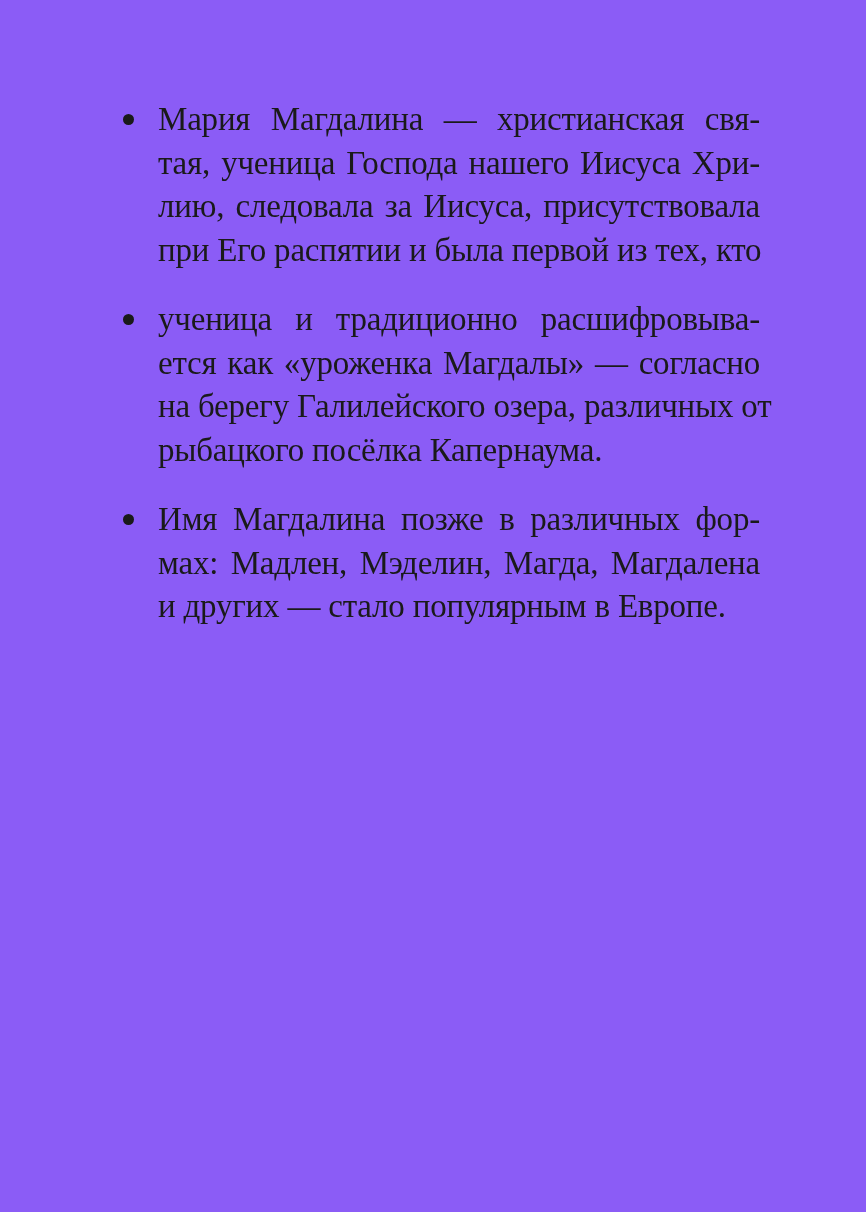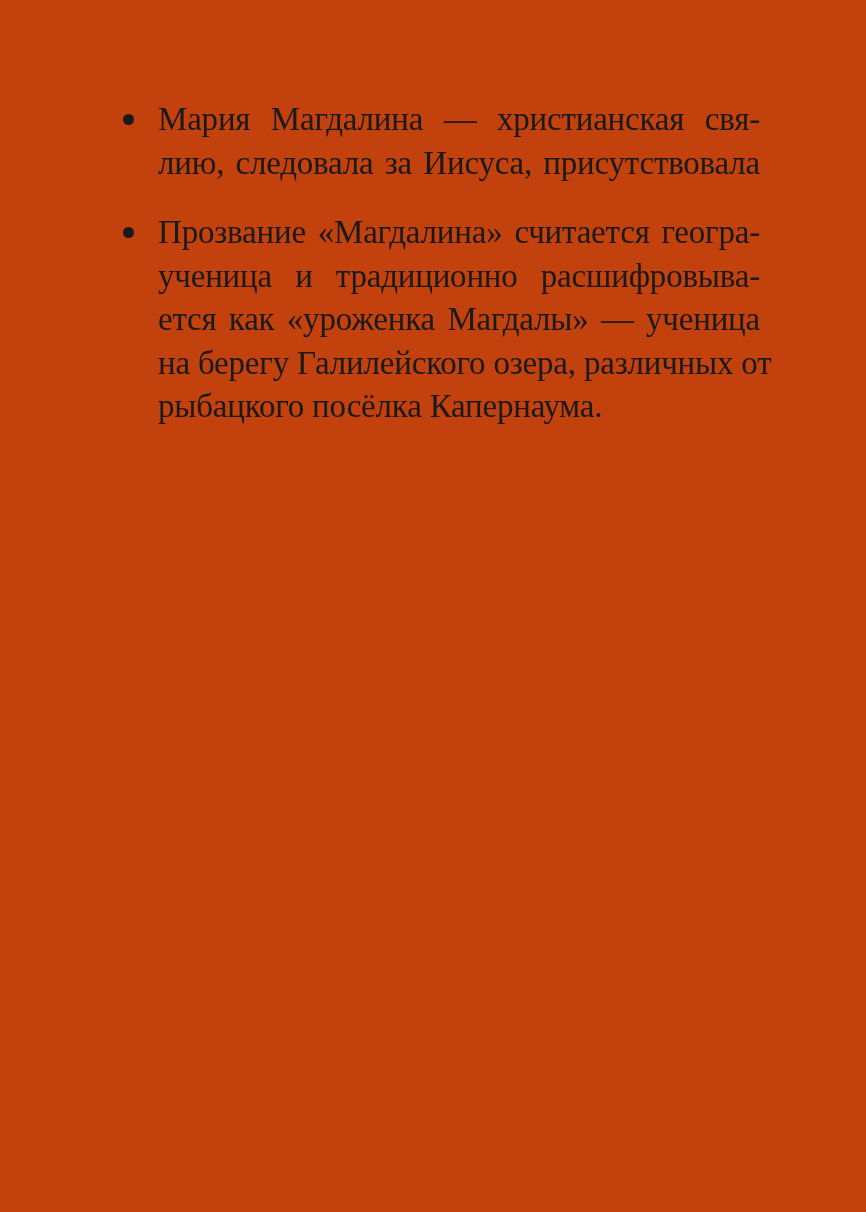--- a/index.html
+++ b/index.html
@@ -14,21 +14,21 @@
     overflow: hidden;
     font-family: "Liberation Serif", "DejaVu Serif", serif;
     color: #1a1a1a;
   }
   .page {
     position: absolute;
     left: 0;
     top: 0;
     width: 866px;
     height: 1212px;
-    background: #c2410c;
+    background: #8b5cf6;
   }
   .bullet-list {
     position: absolute;
     left: 118px;
     top: 98px;
     width: 660px;
     margin: 0;
     padding: 0;
     list-style: none;
   }
@@ -62,27 +62,34 @@
 </style>
 </head>
 <body>
 
 <div class="page">
   <ul class="bullet-list">
 
     <li class="bullet-item">
       <span class="bullet-marker"></span>
       <span class="bullet-line">Мария Магдалина — христианская свя-</span>
+      <span class="bullet-line">тая, ученица Господа нашего Иисуса Хри-</span>
       <span class="bullet-line">лию, следовала за Иисуса, присутствовала</span>
+      <span class="bullet-line">при Его распятии и была первой из тех, кто</span>
     </li>
 
     <li class="bullet-item">
       <span class="bullet-marker"></span>
-      <span class="bullet-line">Прозвание «Магдалина» считается геогра-</span>
       <span class="bullet-line">ученица и традиционно расшифровыва-</span>
-      <span class="bullet-line">ется как «уроженка Магдалы» — ученица</span>
+      <span class="bullet-line">ется как «уроженка Магдалы» — согласно</span>
       <span class="bullet-line">на берегу Галилейского озера, различных от</span>
       <span class="bullet-line last">рыбацкого посёлка Капернаума.</span>
     </li>
 
+    <li class="bullet-item">
+      <span class="bullet-marker"></span>
+      <span class="bullet-line">Имя Магдалина позже в различных фор-</span>
+      <span class="bullet-line">мах: Мадлен, Мэделин, Магда, Магдалена</span>
+      <span class="bullet-line last">и других — стало популярным в Европе.</span>
+    </li>
 
   </ul>
 </div>
 
 </body></html>

